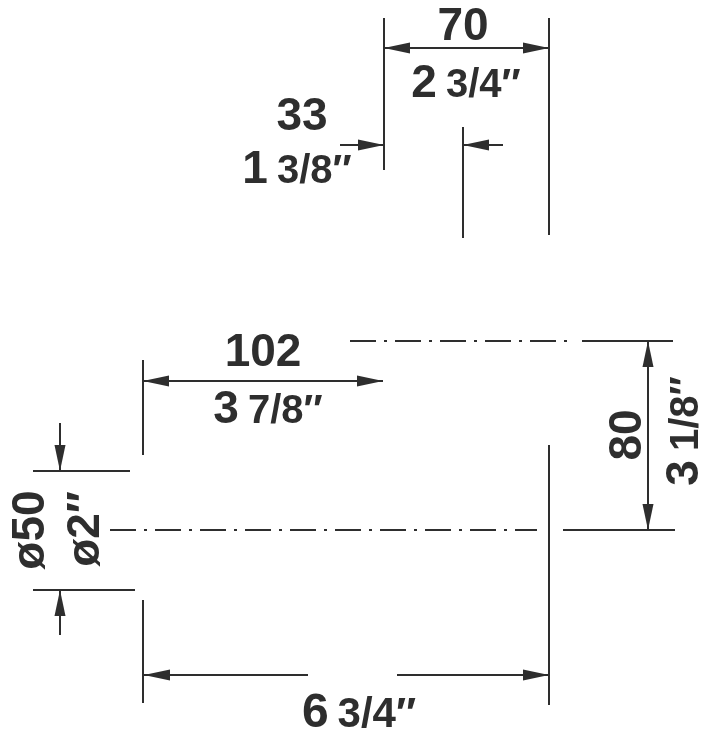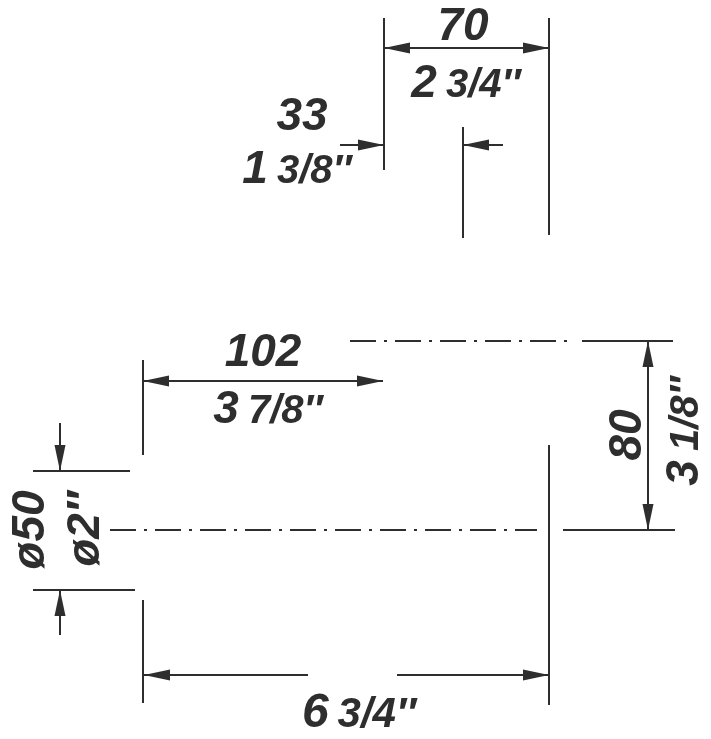--- a/index.html
+++ b/index.html
@@ -3,21 +3,20 @@
 <meta charset="utf-8">
 <style>
   html, body { margin: 0; padding: 0; background: #ffffff; }
   .stage {
     position: relative;
     width: 711px;
     height: 739px;
     background: #ffffff;
     font-family: "Liberation Sans", "DejaVu Sans", sans-serif;
     overflow: hidden;
-    font-style: italic;
   }
   svg { display: block; }
   svg text {
     font-family: "Liberation Sans", "DejaVu Sans", sans-serif;
     font-weight: bold;
   }
   .num     { font-size: 46px; }
   .frac    { font-size: 40px; }
   .num-lg  { font-size: 48px; }
   .frac-lg { font-size: 42px; }

